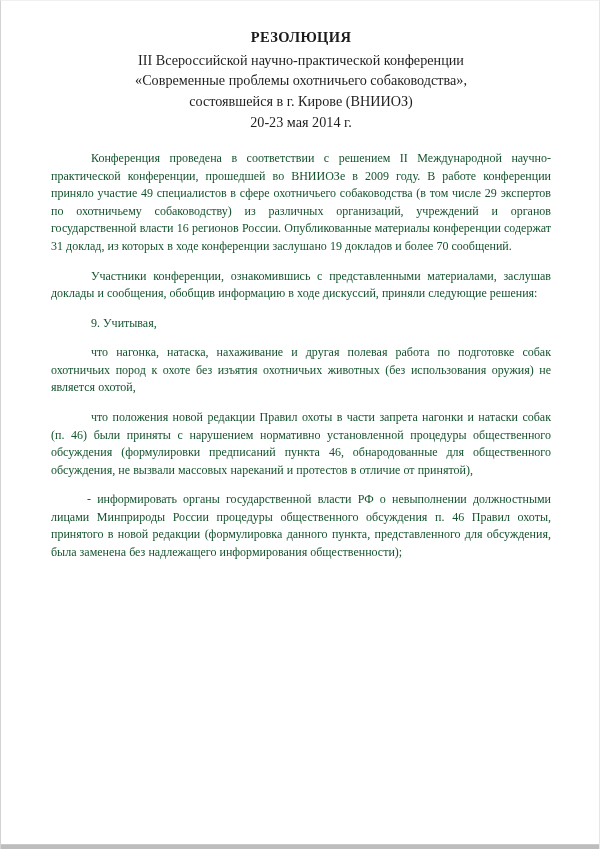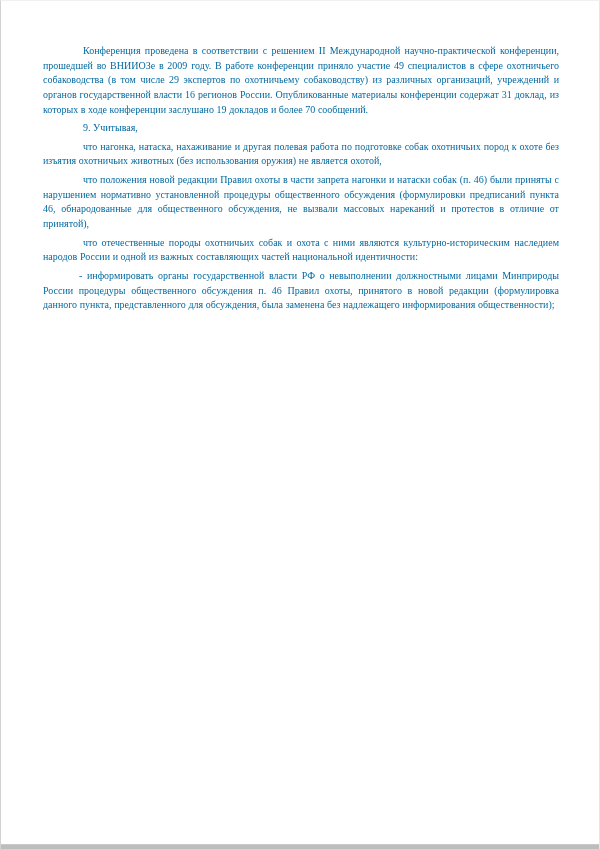--- a/index.html
+++ b/index.html
@@ -75,26 +75,26 @@
     color: #1f1f1f;
   }
 
   
   .body-block {
     margin-top: 17px;
     color: #161616;
   }
 
   p.para {
-    margin: 4px;
-    font-size: 10px;
+    margin: 12px;
+    font-size: 12px;
     line-height: 1.465;
     text-align: justify;
     text-indent: 40px;
-    color: #0369a1;
+    color: #14532d;
     
     word-spacing: 0.1px;
   }
 
   p.para.tight-indent {
     text-indent: 36px;
   }
 
   
   .gap-before {
@@ -107,34 +107,41 @@
     text-rendering: optimizeLegibility;
   }
 </style>
 </head>
 <body>
 
 <div class="page scan">
 
   <div class="content">
 
+    <div class="title-block">
+      <h1 class="doc-title">РЕЗОЛЮЦИЯ</h1>
+      <p class="subtitle-line">III Всероссийской научно-практической конференции</p>
+      <p class="subtitle-line">«Современные проблемы охотничьего собаководства»,</p>
+      <p class="subtitle-line">состоявшейся в г. Кирове (ВНИИОЗ)</p>
+      <p class="subtitle-line">20-23 мая 2014 г.</p>
+    </div>
 
     <div class="body-block">
 
       <p class="para">Конференция проведена в соответствии с решением II Международной научно-практической конференции, прошедшей во ВНИИОЗе в 2009 году. В работе конференции приняло участие 49 специалистов в сфере охотничьего собаководства (в том числе 29 экспертов по охотничьему собаководству) из различных организаций, учреждений и органов государственной власти 16 регионов России. Опубликованные материалы конференции содержат 31 доклад, из которых в ходе конференции заслушано 19 докладов и более 70 сообщений.</p>
 
+      <p class="para">Участники конференции, ознакомившись с представленными материалами, заслушав доклады и сообщения, обобщив информацию в ходе дискуссий, приняли следующие решения:</p>
 
       <p class="para gap-before">9. Учитывая,</p>
 
       <p class="para">что нагонка, натаска, нахаживание и другая полевая работа по подготовке собак охотничьих пород к охоте без изъятия охотничьих животных (без использования оружия) не является охотой,</p>
 
 
       <p class="para">что положения новой редакции Правил охоты в части запрета нагонки и натаски собак (п. 46) были приняты с нарушением нормативно установленной процедуры общественного обсуждения (формулировки предписаний пункта 46, обнародованные для общественного обсуждения, не вызвали массовых нареканий и протестов в отличие от принятой),</p>
 
-      <p class="para">что отечественные породы охотничьих собак и охота с ними являются культурно-историческим наследием народов России и одной из важных составляющих частей национальной идентичности:</p>
 
 
 
       <p class="para tight-indent">- информировать органы государственной власти РФ о невыполнении должностными лицами Минприроды России процедуры общественного обсуждения п. 46 Правил охоты, принятого в новой редакции (формулировка данного пункта, представленного для обсуждения, была заменена без надлежащего информирования общественности);</p>
 
     </div>
   </div>
 
   <div class="page-bottom-inner"></div>
   <div class="page-bottom-edge"></div>

